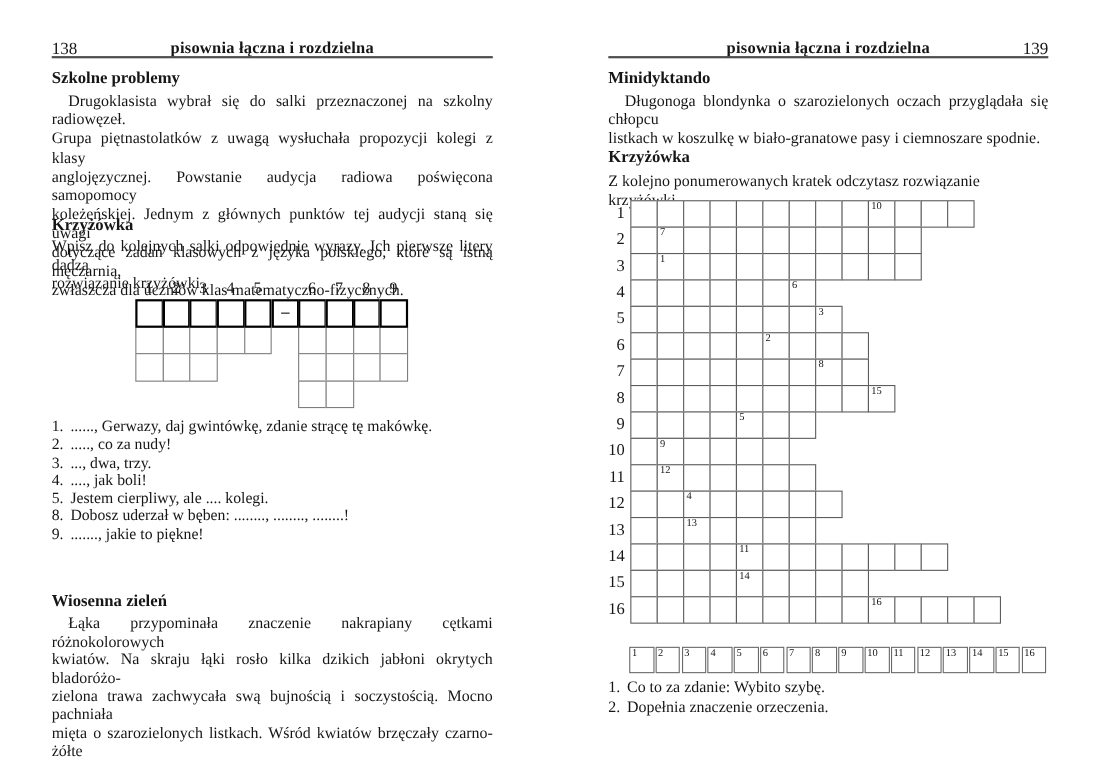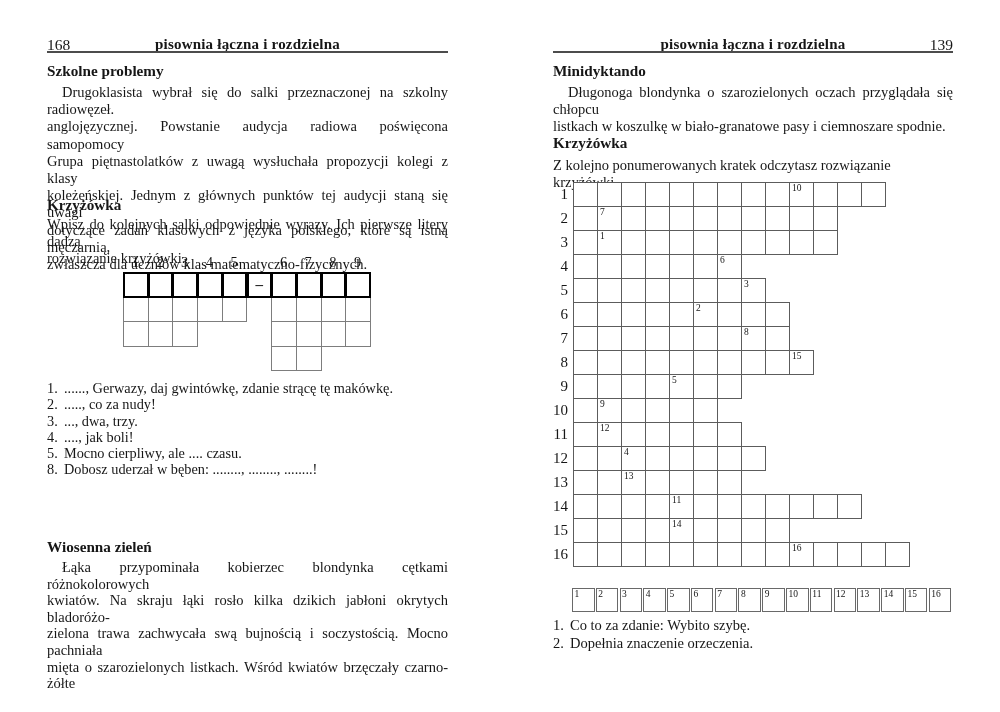--- a/index.html
+++ b/index.html
@@ -50,29 +50,29 @@
         border:1px solid #696969; }
   .sc .n { position:absolute; top:0px; left:1.5px; font-size:9.5px; line-height:11px; }
 
   #notes { position:absolute; left:0; top:616px; font-size:14.5px; line-height:18px; white-space:nowrap; }
   .cluerow { white-space:nowrap; }
 </style>
 </head>
 <body>
 
 <div class="page" id="pL">
-  <div class="pnum l">168</div>
+  <div class="pnum l">138</div>
   <div class="runhead">pisownia łączna i rozdzielna</div>
   <div class="rule"></div>
 
   <div class="h" style="top:62px">Szkolne problemy</div>
   <div class="para" style="top:84px">
       <div class="jline ind">Drugoklasista wybrał się do salki przeznaczonej na szkolny radiowęzeł.</div>
+      <div class="jline">Grupa piętnastolatków z uwagą wysłuchała propozycji kolegi z klasy</div>
       <div class="jline">anglojęzycznej. Powstanie audycja radiowa poświęcona samopomocy</div>
-      <div class="jline">Grupa piętnastolatków z uwagą wysłuchała propozycji kolegi z klasy</div>
       <div class="jline">koleżeńskiej. Jednym z głównych punktów tej audycji staną się uwagi</div>
       <div class="jline">dotyczące zadań klasowych z języka polskiego, które są istną męczarnią,</div>
       <div>zwłaszcza dla uczniów klas matematyczno-fizycznych.</div>
     </div>
 
   <div class="h" style="top:196px">Krzyżówka</div>
   <div class="para" style="top:216px">
       <div class="jline">Wpisz do kolejnych salki odpowiednie wyrazy. Ich pierwsze litery dadzą</div>
       <div>rozwiązanie krzyżówki.</div>
     </div>
@@ -117,27 +117,28 @@
       <div class="c1" style="left: 222.3px; top: 49px; width: 25.7px; height: 25.5px;"></div>
       <div class="c1" style="left: 148.2px; top: 73.5px; width: 25.7px; height: 25.5px;"></div>
       <div class="c1" style="left: 172.9px; top: 73.5px; width: 25.7px; height: 25.5px;"></div>
     </div>
 
   <div id="clues">
       <div class="cluerow"><span class="cluenum">1.</span><span>......, Gerwazy, daj gwintówkę, zdanie strącę tę makówkę.</span></div>
       <div class="cluerow"><span class="cluenum">2.</span><span>....., co za nudy!</span></div>
       <div class="cluerow"><span class="cluenum">3.</span><span>..., dwa, trzy.</span></div>
       <div class="cluerow"><span class="cluenum">4.</span><span>...., jak boli!</span></div>
-      <div class="cluerow"><span class="cluenum">5.</span><span>Mocno cierpliwy, ale .... czasu.</span></div>
+      <div class="cluerow"><span class="cluenum">5.</span><span>Jestem cierpliwy, ale .... kolegi.</span></div>
       <div class="cluerow"><span class="cluenum">8.</span><span>Dobosz uderzał w bęben: ........, ........, ........!</span></div>
+      <div class="cluerow"><span class="cluenum">9.</span><span>......., jakie to piękne!</span></div>
     </div>
 
   <div class="h" style="top:538px">Wiosenna zieleń</div>
   <div class="para tight" style="top:559px">
-      <div class="jline ind">Łąka przypominała kobierzec blondynka cętkami różnokolorowych</div>
+      <div class="jline ind">Łąka przypominała znaczenie nakrapiany cętkami różnokolorowych</div>
       <div class="jline">kwiatów. Na skraju łąki rosło kilka dzikich jabłoni okrytych bladoróżo-</div>
       <div class="jline">zielona trawa zachwycała swą bujnością i soczystością. Mocno pachniała</div>
       <div class="jline">mięta o szarozielonych listkach. Wśród kwiatów brzęczały czarno-żółte</div>
     </div>
 </div>
 
 <div class="page" id="pR">
   <div class="runhead">pisownia łączna i rozdzielna</div>
   <div class="pnum r">139</div>
   <div class="rule"></div>

